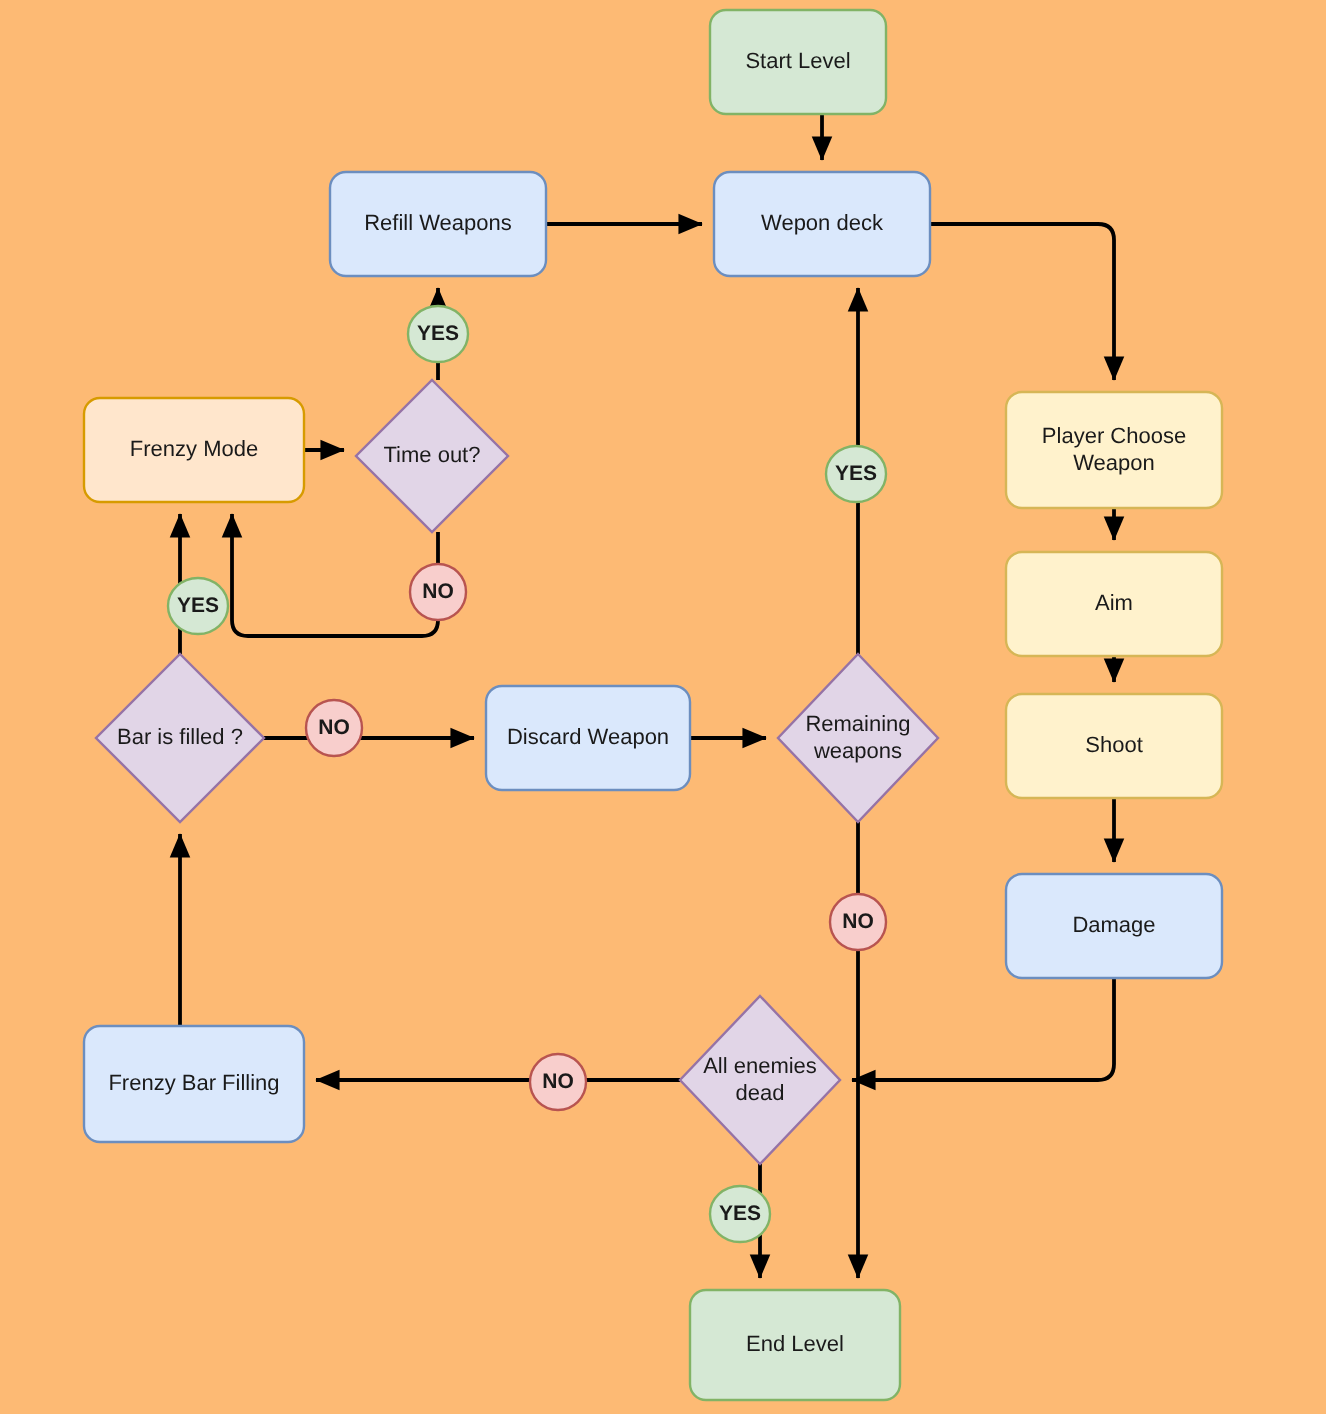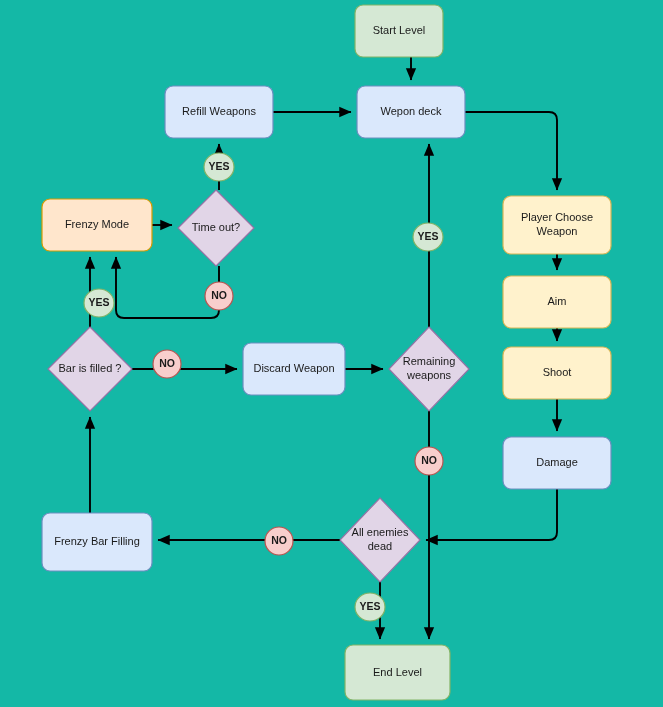--- a/index.html
+++ b/index.html
@@ -11,21 +11,21 @@
   body {
     width: 663px;
     height: 707px;
     font-family: "Liberation Sans", sans-serif;
     overflow: hidden;
   }
   #diagram-root {
     position: relative;
     width: 663px;
     height: 707px;
-    background: #14b8a6;
+    background: #fdba74;
   }
   svg#flowchart {
     display: block;
     width: 663px;
     height: 707px;
   }
   .node-shape {
     stroke-width: 1.2;
   }
   .node-label {

